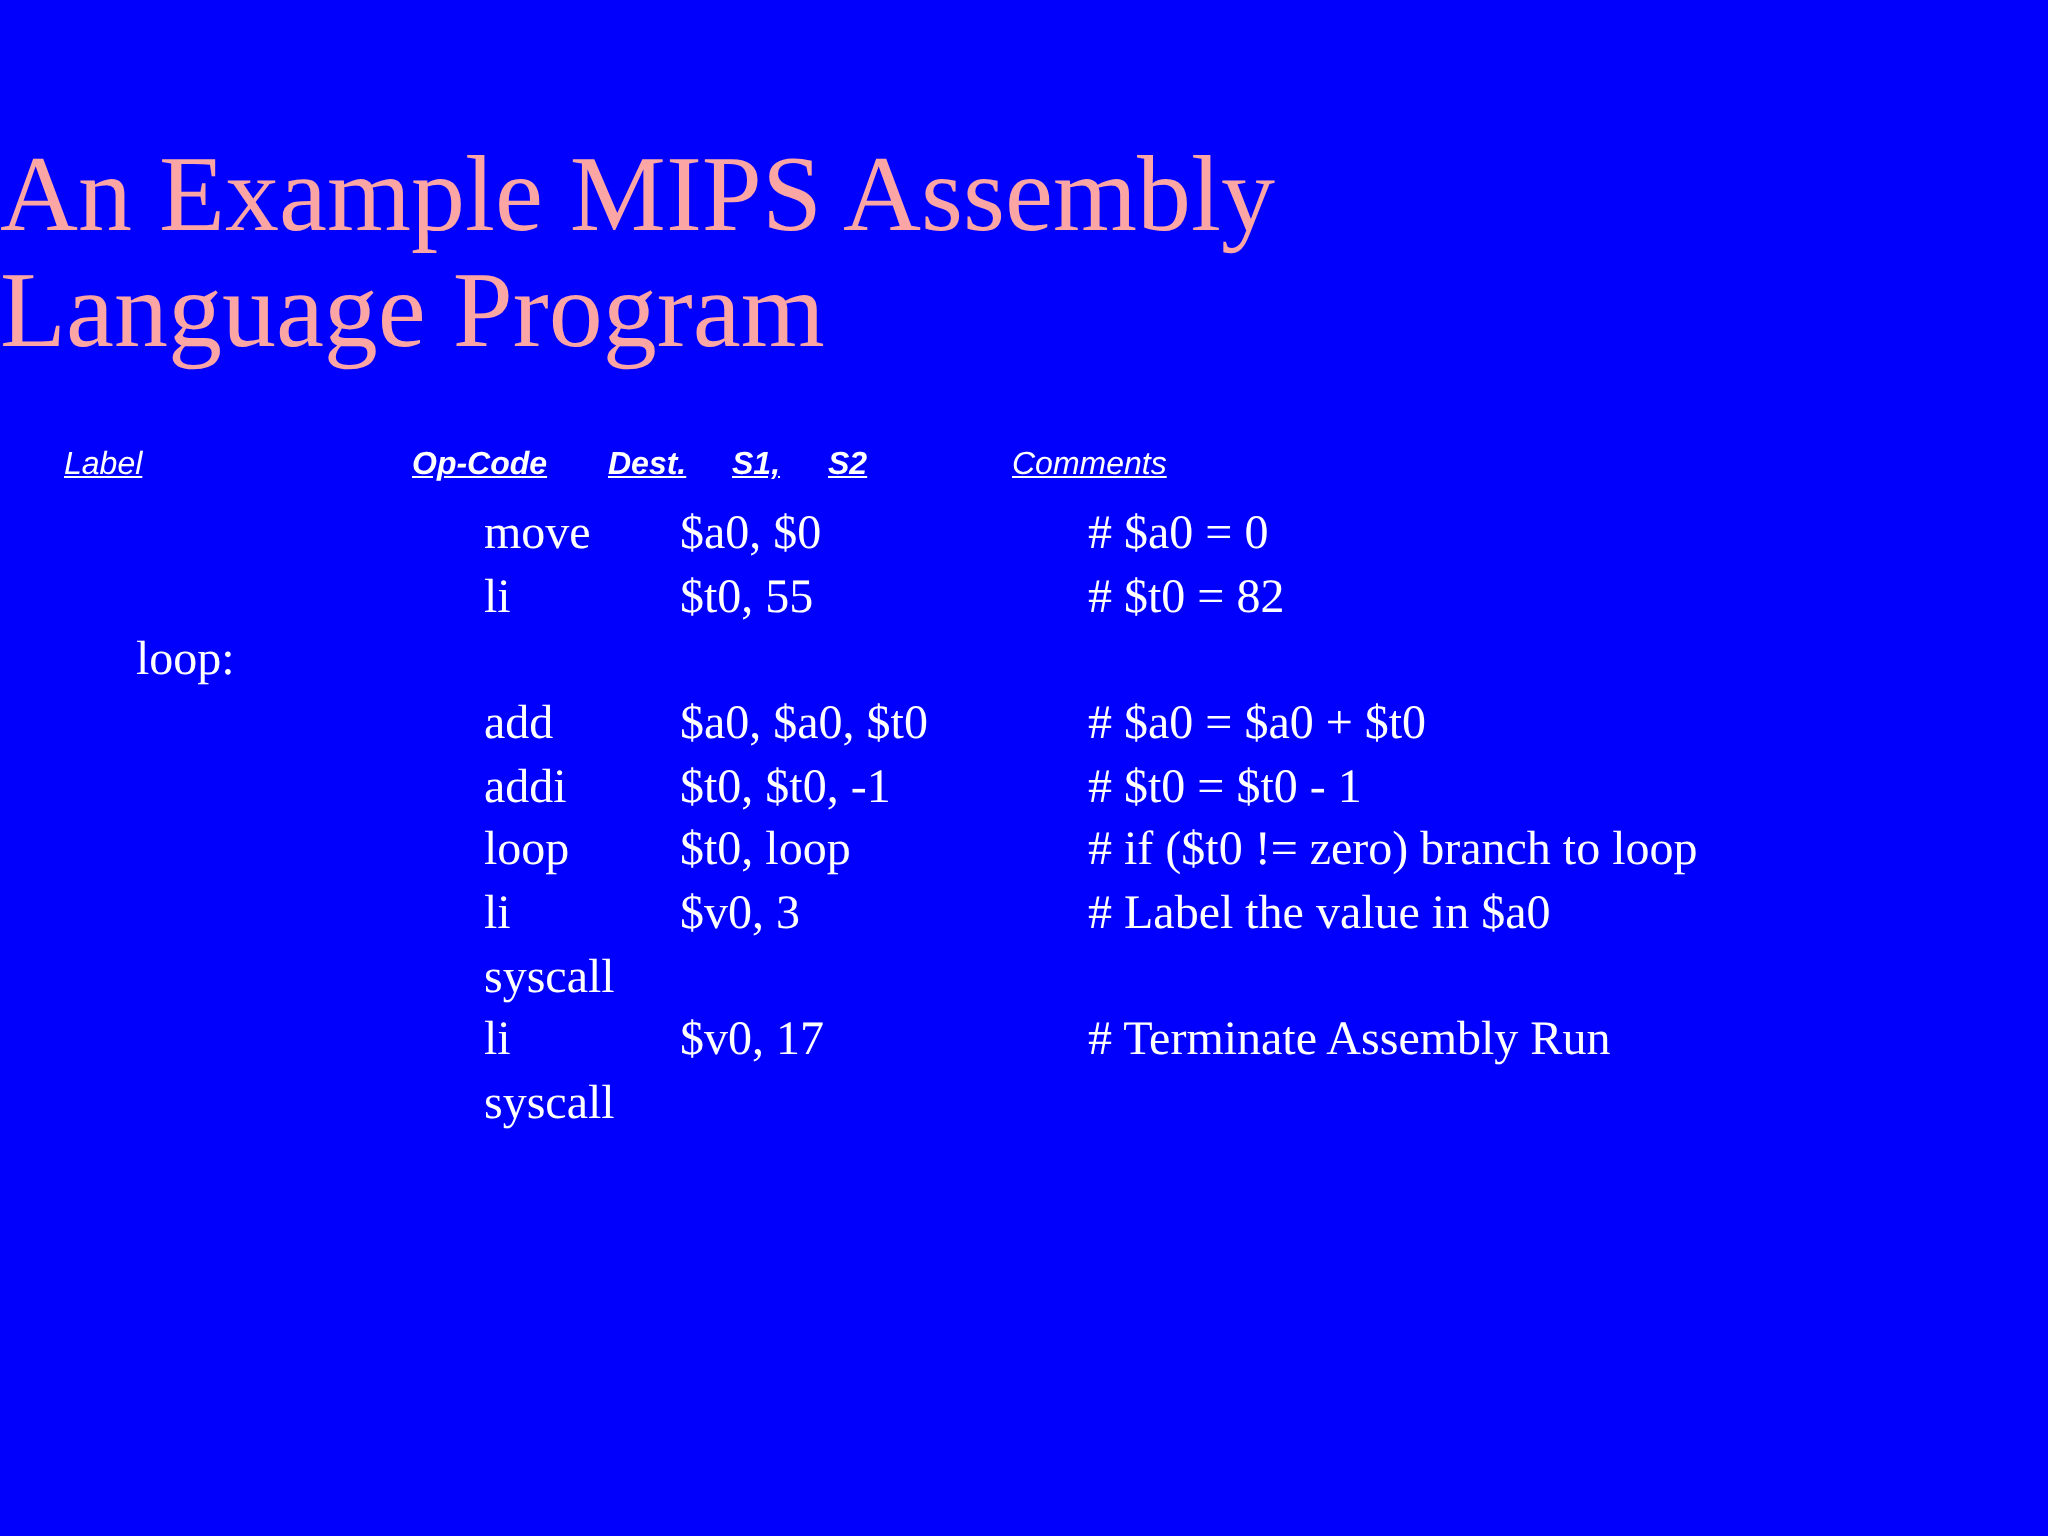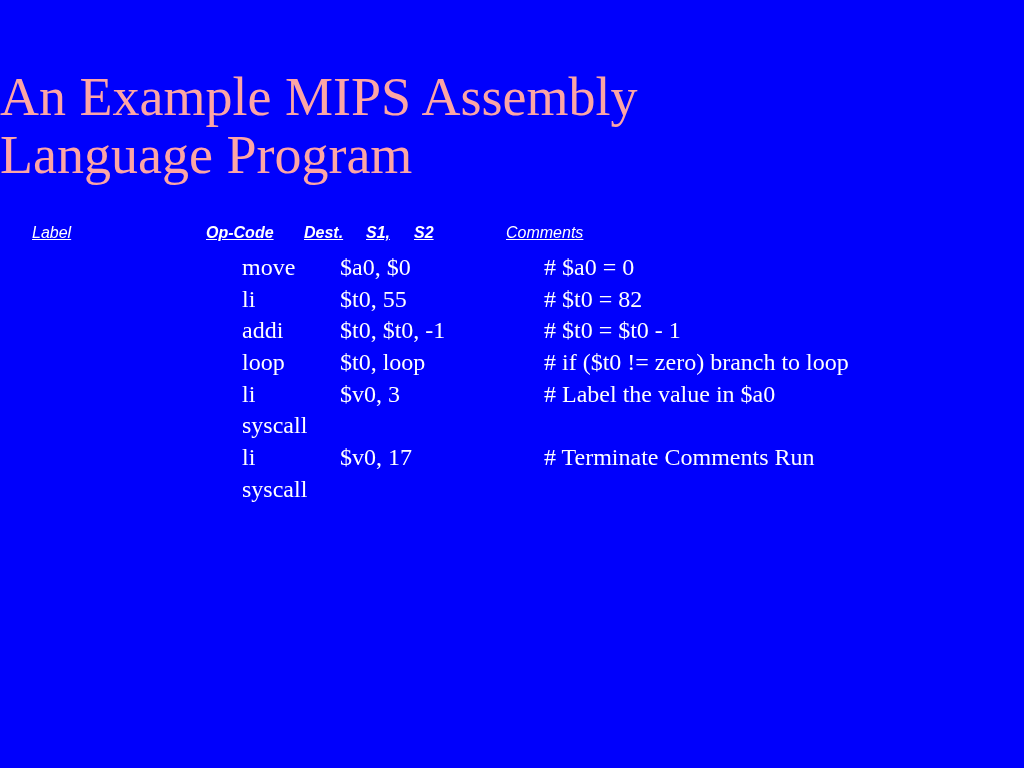--- a/index.html
+++ b/index.html
@@ -68,21 +68,23 @@
     <span>Language Program</span>
   </div>
 
   <div class="headers">
     <span class="h-label">Label</span><span class="h-op">Op-Code</span><span class="h-dest">Dest.</span><span class="h-s1">S1,</span><span class="h-s2">S2</span><span class="h-comm">Comments</span>
   </div>
 
   <div class="code">
     <div class="row"><span class="c-label"></span><span class="c-op">move</span><span class="c-args">$a0, $0</span><span class="c-comm"># $a0 = 0</span></div>
     <div class="row"><span class="c-label"></span><span class="c-op">li</span><span class="c-args">$t0, 55</span><span class="c-comm"># $t0 = 82</span></div>
+    <div class="row"><span class="c-label">loop:</span><span class="c-op"></span><span class="c-args"></span><span class="c-comm"></span></div>
+    <div class="row"><span class="c-label"></span><span class="c-op">add</span><span class="c-args">$a0, $a0, $t0</span><span class="c-comm"># $a0 = $a0 + $t0</span></div>
     <div class="row"><span class="c-label"></span><span class="c-op">addi</span><span class="c-args">$t0, $t0, -1</span><span class="c-comm"># $t0 = $t0 - 1</span></div>
     <div class="row"><span class="c-label"></span><span class="c-op">loop</span><span class="c-args">$t0, loop</span><span class="c-comm"># if ($t0  != zero) branch to loop</span></div>
     <div class="row"><span class="c-label"></span><span class="c-op">li</span><span class="c-args">$v0, 3</span><span class="c-comm"># Label the value in $a0</span></div>
     <div class="row"><span class="c-label"></span><span class="c-op">syscall</span><span class="c-args"></span><span class="c-comm"></span></div>
-    <div class="row"><span class="c-label"></span><span class="c-op">li</span><span class="c-args">$v0, 17</span><span class="c-comm"># Terminate Comments Run</span></div>
+    <div class="row"><span class="c-label"></span><span class="c-op">li</span><span class="c-args">$v0, 17</span><span class="c-comm"># Terminate Assembly Run</span></div>
     <div class="row"><span class="c-label"></span><span class="c-op">syscall</span><span class="c-args"></span><span class="c-comm"></span></div>
   </div>
 
 </div>
 
 </body></html>

